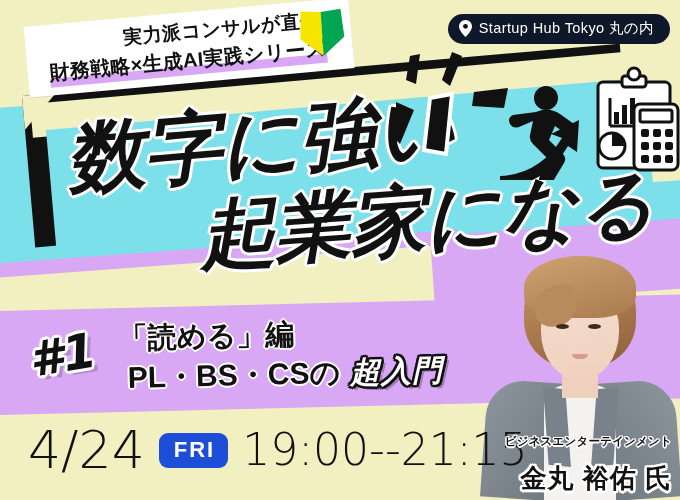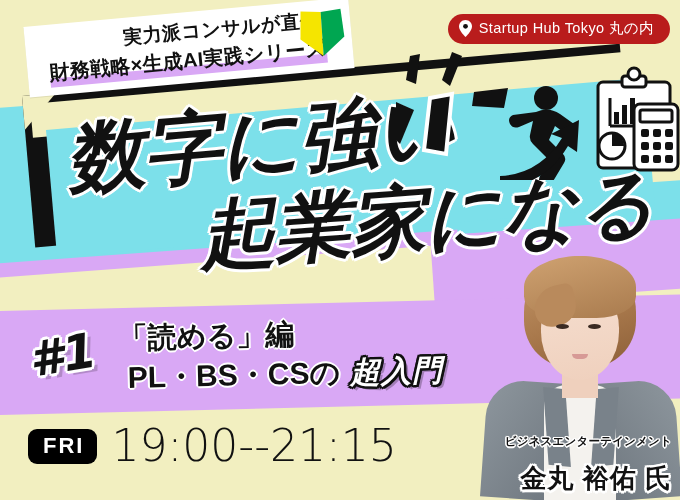--- a/index.html
+++ b/index.html
@@ -72,21 +72,21 @@
     position:absolute;left:0;right:0;bottom:-1px;height:9px;background:#D9A8F5;z-index:-1;
   }
 
   
   .leaf-icon{position:absolute;left:296px;top:4px;width:52px;height:56px;z-index:7;
     transform:rotate(-4deg);}
 
   
   .loc-pill{
     position:absolute;right:10px;top:14px;z-index:8;
-    background:#b91c1c;color:#fff;border-radius:16px;
+    background:#0f172a;color:#fff;border-radius:16px;
     padding:5px 16px 6px 11px;display:flex;align-items:center;gap:7px;
     font-size:14.5px;letter-spacing:.4px;white-space:nowrap;
   }
   .loc-pill svg{flex:0 0 auto;}
 
   
   .headline{position:absolute;z-index:6;white-space:nowrap;}
   .hl-line1{
     left:62px;top:108px;
     transform:rotate(-5deg);transform-origin:left top;
@@ -153,21 +153,21 @@
   
   .datetime{
     position:absolute;left:28px;top:424px;z-index:6;
     display:flex;align-items:center;gap:14px;
   }
   .dt-date{
     font-family:"DejaVu Sans","Liberation Sans",sans-serif;
     font-size:52px;font-weight:300;color:#111;line-height:1;letter-spacing:0;
   }
   .dt-day{
-    background:#000000;color:#fff;border-radius:9px;
+    background:#1d4ed8;color:#fff;border-radius:9px;
     font-size:22px;font-weight:700;letter-spacing:2px;
     padding:6px 13px 7px 15px;line-height:1;
   }
   .dt-time{
     font-family:"DejaVu Sans","Liberation Sans",sans-serif;
     font-size:44px;font-weight:300;color:#111;line-height:1;letter-spacing:0;
   }
 
   
   .speaker{position:absolute;left:478px;top:250px;width:202px;height:250px;z-index:4;overflow:hidden;}
@@ -343,20 +343,21 @@
   <div class="session-row">
     <div class="num-badge">#1</div>
     <div class="sess-l1">「読める」編</div>
     <div class="sess-l2">
       <span class="plbs">PL・BS・CSの</span>
       <span class="intro">超入門</span>
     </div>
   </div>
 
   <div class="datetime">
+    <span class="dt-date">4/24</span>
     <span class="dt-day">FRI</span>
     <span class="dt-time">19:00--21:15</span>
   </div>
 
   <div class="sp-caption">
     <div class="c1">ビジネスエンターテインメント</div>
     <div class="c3">金丸 裕佑 氏</div>
   </div>
 
 </div>

